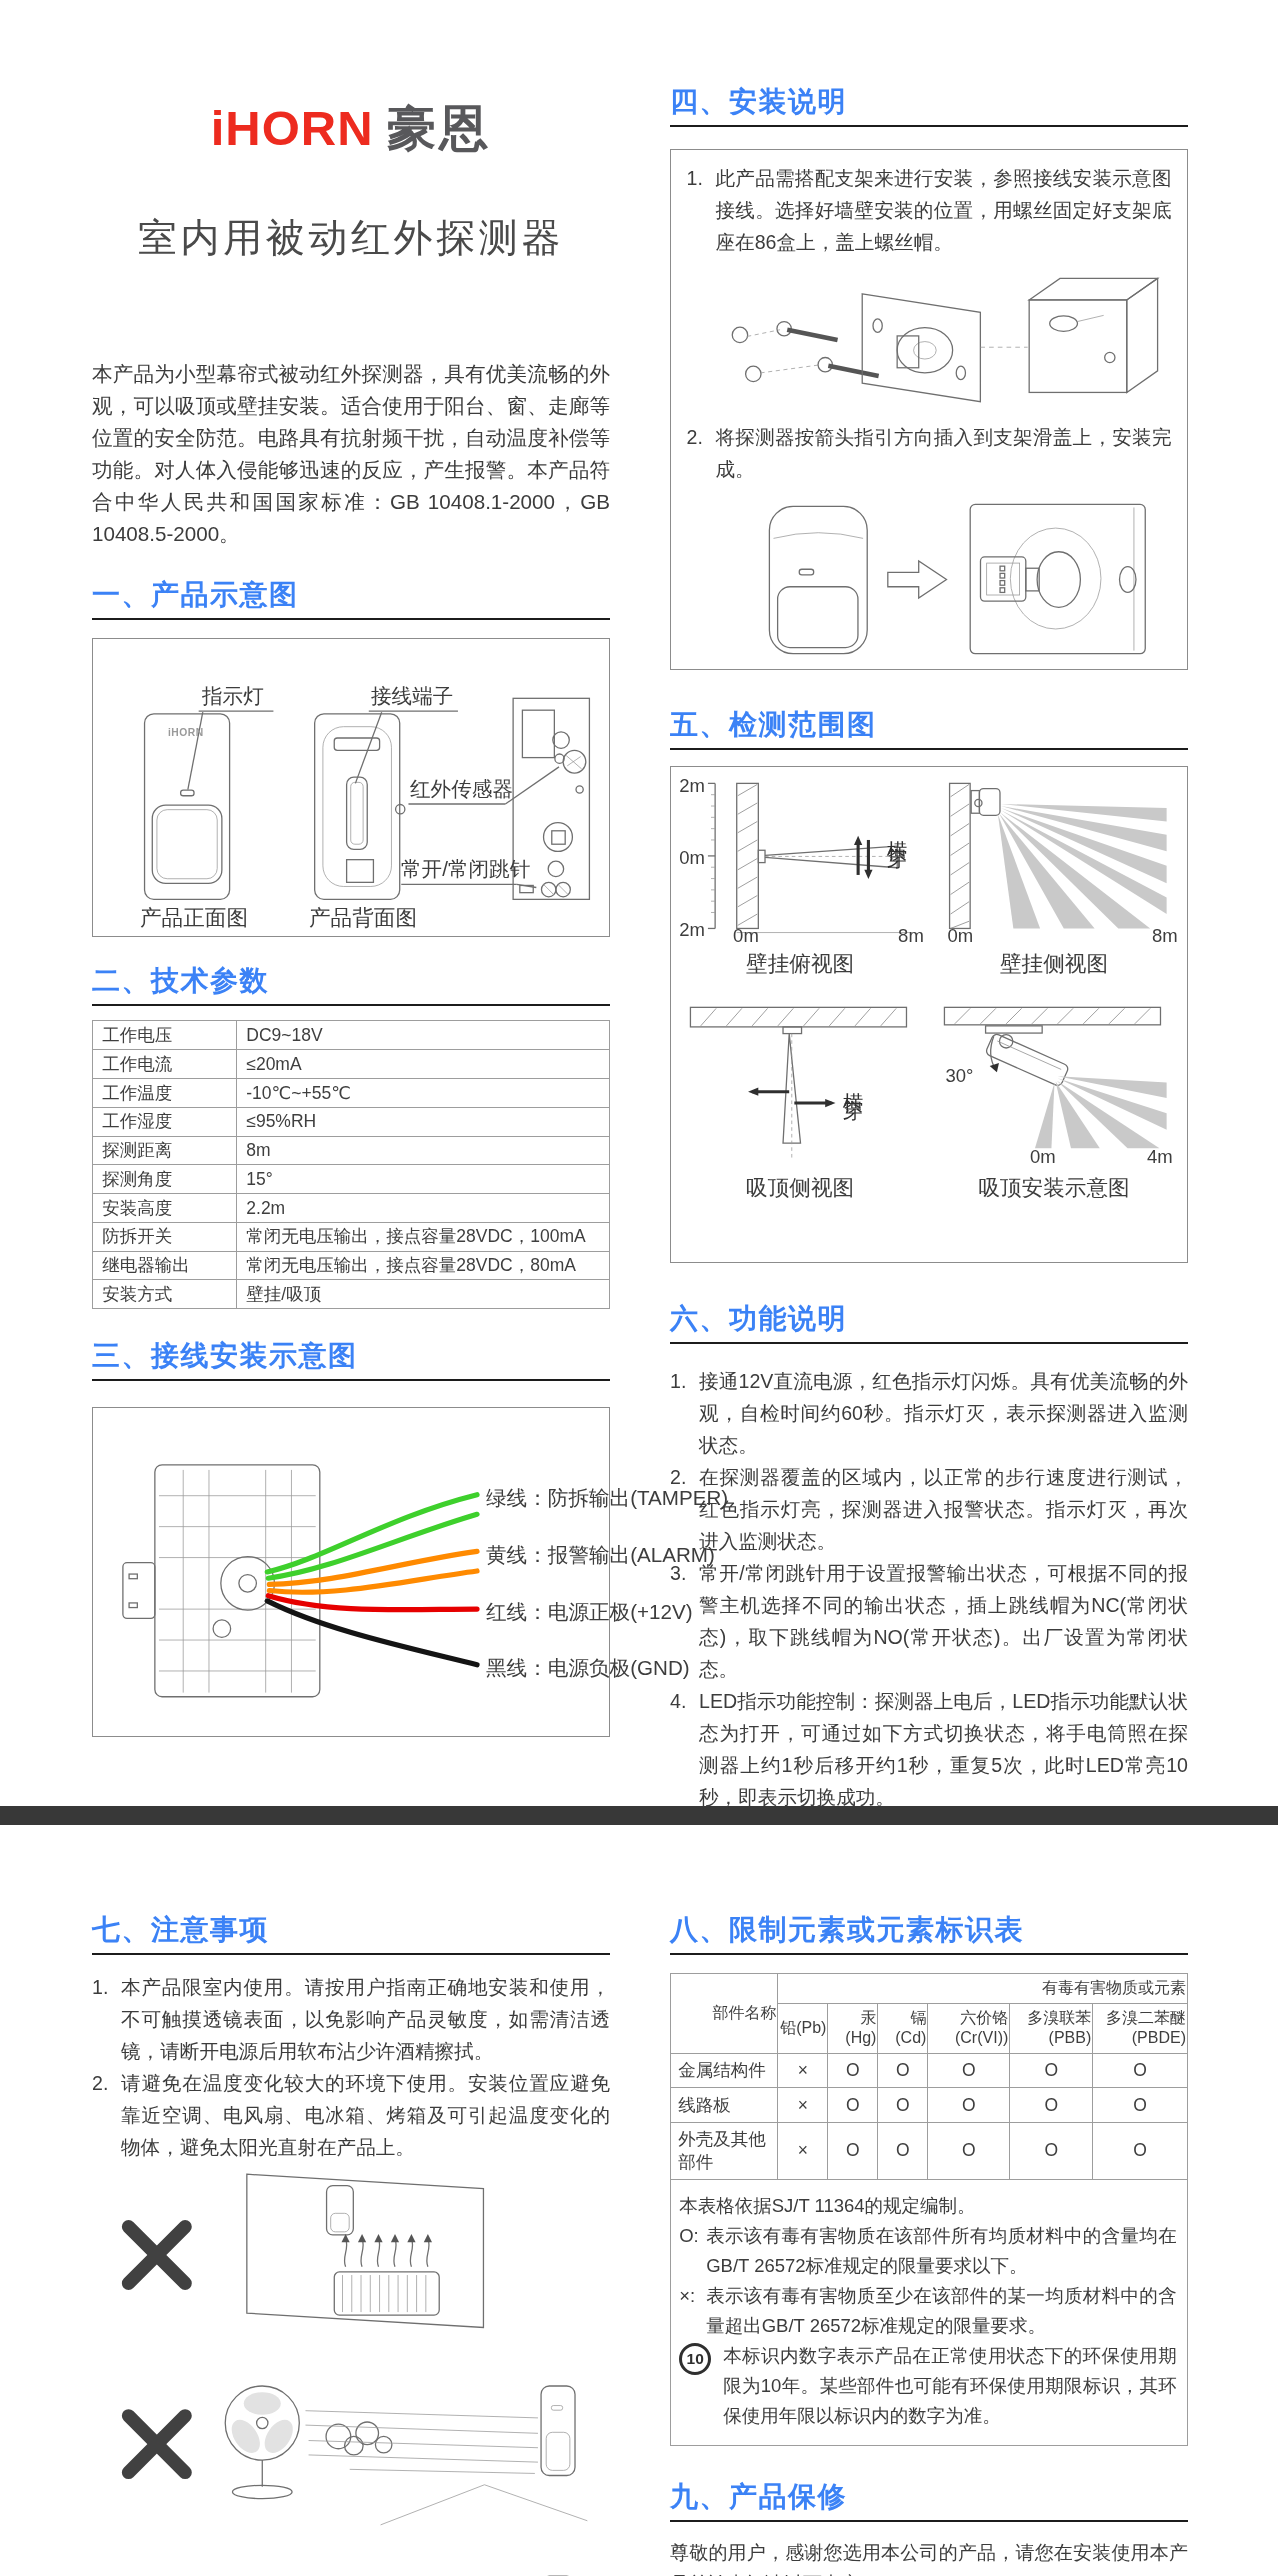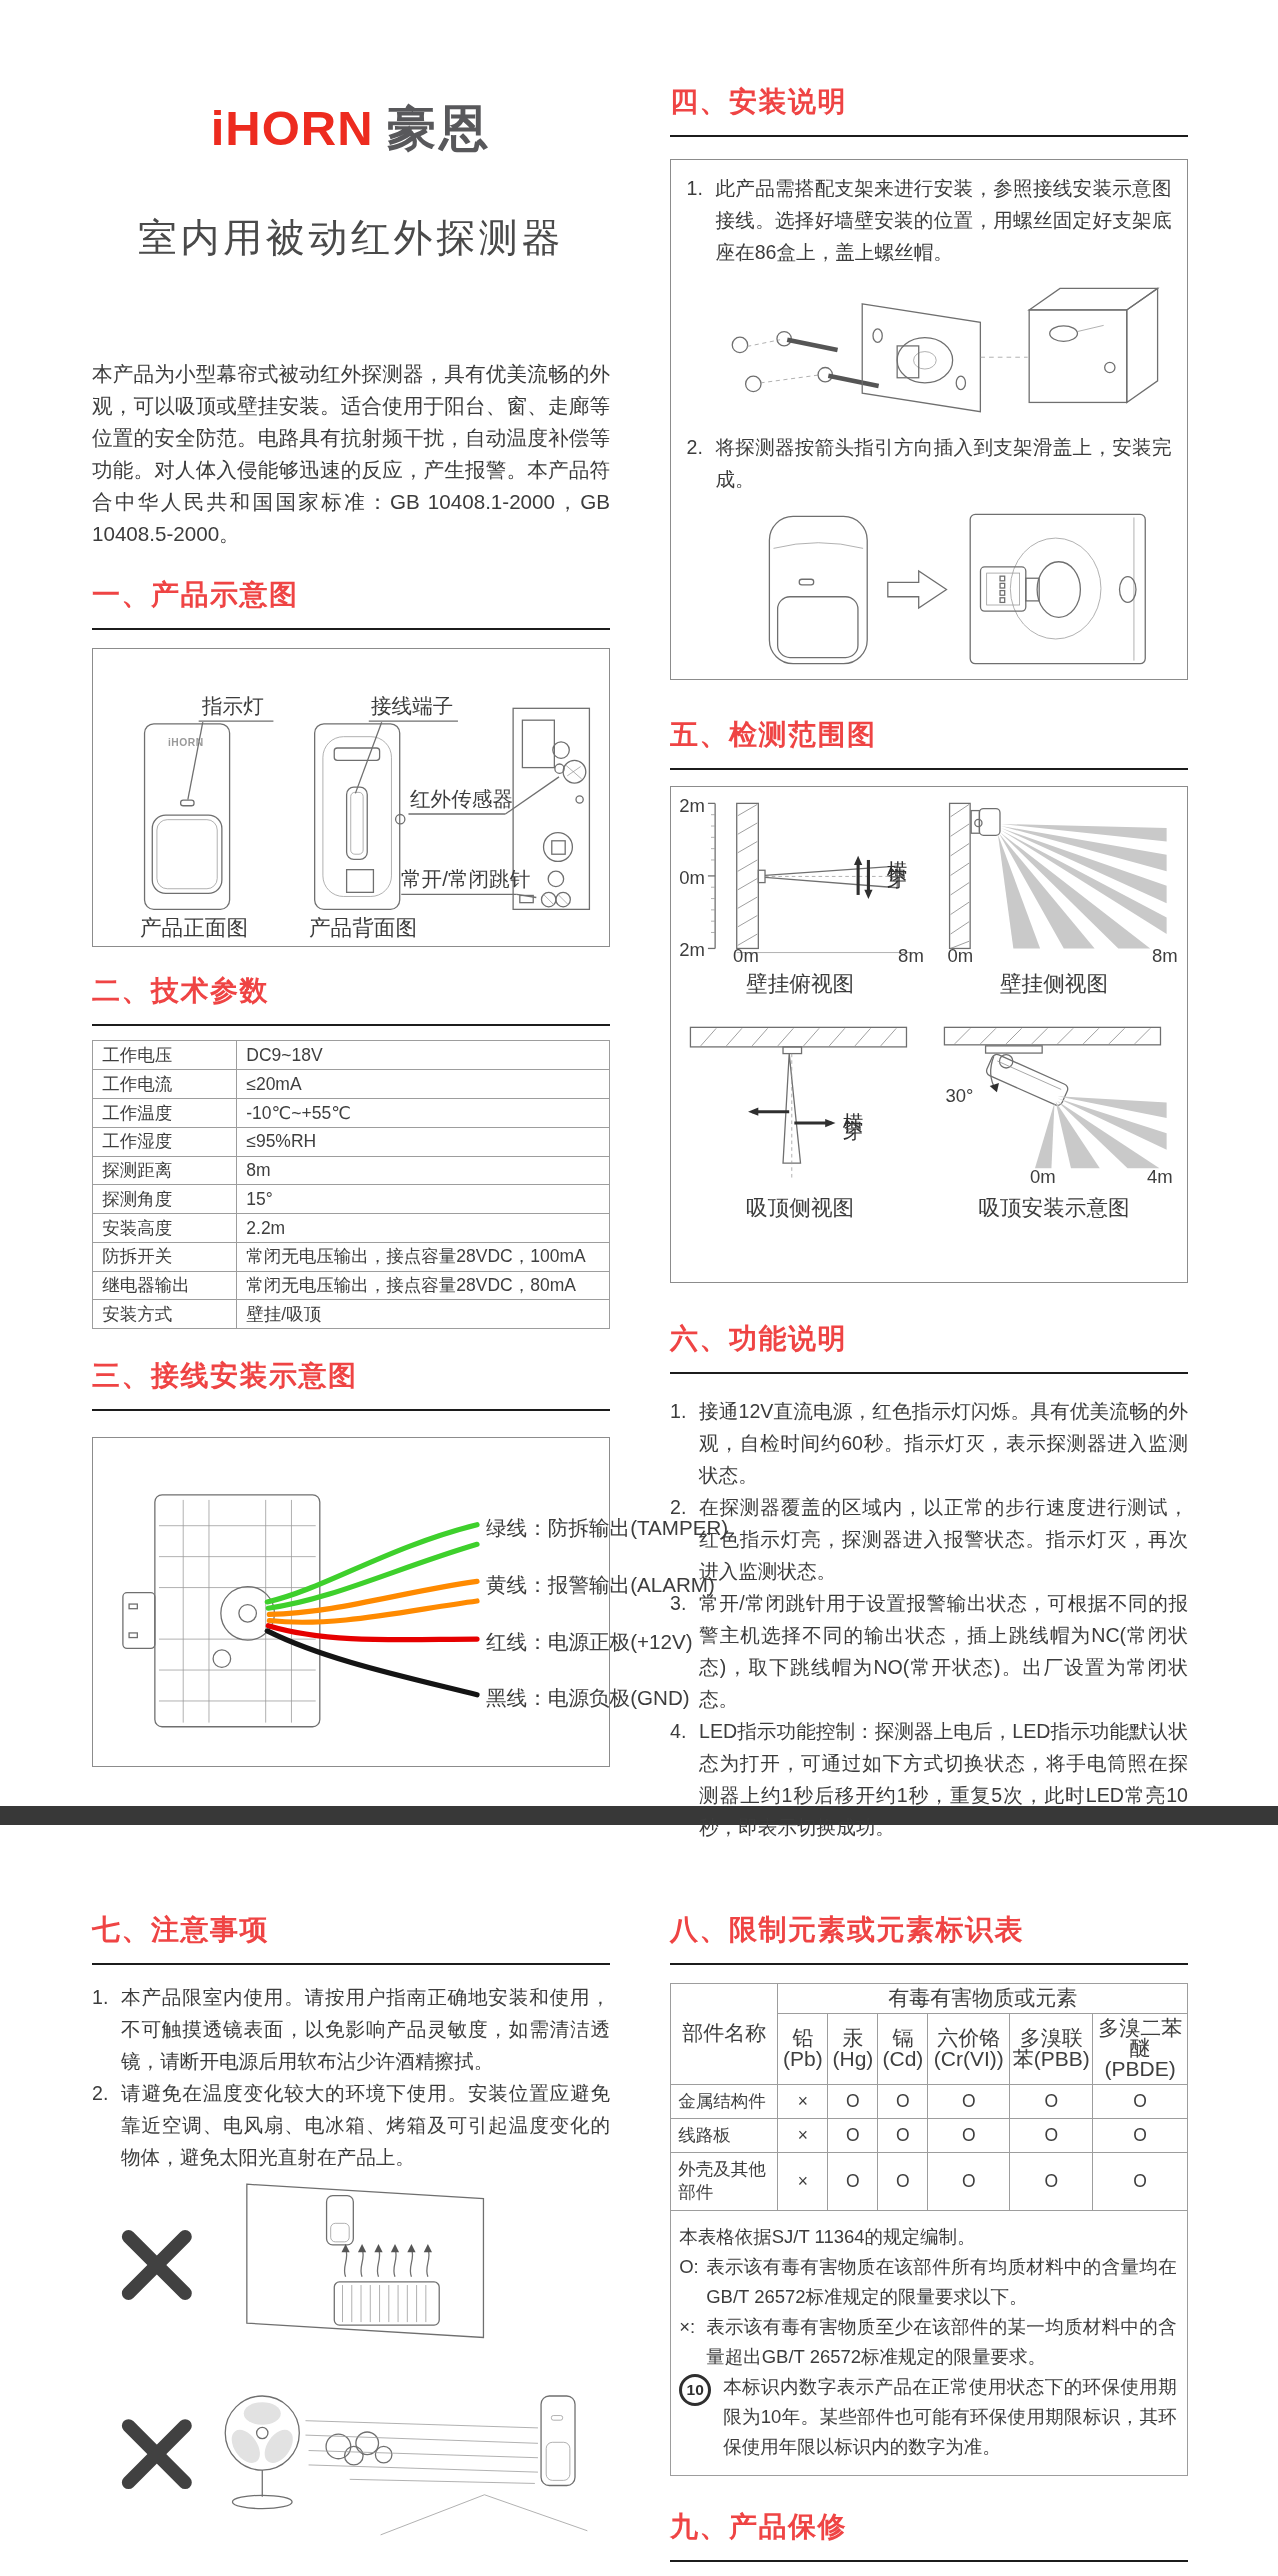--- a/index.html
+++ b/index.html
@@ -21,22 +21,22 @@
 
   
   .logo { margin-top:18.5px; text-align:center; font-weight:800; font-size:49px; letter-spacing:1px; }
   .logo .latin { color:#ed2b1f; }
   .logo .cjk   { color:#58585b; margin-left:13.4px; letter-spacing:3.1px; }
   .doc-title { margin-top:49px; text-align:center; font-size:39px; font-weight:500; color:#4a4a4a; letter-spacing:3.6px; }
 
   .intro { margin-top:93px; font-size:20.6px; line-height:32px; text-align:justify; color:#3c3c3c; }
 
   h2.sec {
-    font-size:28px; font-weight:700; color:#ef4444; letter-spacing:1.5px;
-    padding-bottom:14px; border-bottom:2.6px solid #1c1c1c;
+    font-size:28px; font-weight:700; color:#3b82f6; letter-spacing:1.5px;
+    padding-bottom:4px; border-bottom:2.6px solid #1c1c1c;
   }
   .mt12{margin-top:6.2px}.mt20{margin-top:10.3px}.mt28{margin-top:14.4px}
   .mt30{margin-top:15.5px}.mt32{margin-top:16.5px}.mt34{margin-top:17.5px}.mt36{margin-top:18.5px}
   .mt40{margin-top:20.6px}.mt42{margin-top:21.6px}.mt48{margin-top:25px}.mt50{margin-top:26px}
   .mt54{margin-top:28px}.mt62{margin-top:32px}.mt70{margin-top:36px}.mt72{margin-top:37px}
 
   .figbox { border:1px solid #8c8c8c; position:relative; background:#fff; }
   .figbox svg { display:block; }
   .abs { position:absolute; }
   .dlabel { font-size:20.6px; color:#3d3d3d; white-space:nowrap; }
@@ -62,21 +62,21 @@
   .range-cell .cap { text-align:center; font-size:21.6px; color:#3d3d3d; margin-top:4.1px; }
   .axlab { position:absolute; font-size:18.5px; color:#3d3d3d; white-space:nowrap; }
   .vtext { writing-mode:vertical-rl; text-orientation:upright; letter-spacing:6.2px; font-size:20.6px; color:#2f2f2f; }
 
   
   .scene { position:relative; margin-top:3.1px; }
 
   
   table.rohs { width:100%; border-collapse:collapse; table-layout:fixed; }
   table.rohs th, table.rohs td { border:1px solid #9d9d9d; font-weight:400; color:#3f3f3f; text-align:center; }
-  table.rohs th { font-size:21px; line-height:20.6px; padding:4.1px 1px; }
+  table.rohs th { font-size:16px; line-height:20.6px; padding:4.1px 1px;text-align:right; }
   table.rohs td { font-size:17.5px; padding:5.2px 1px; }
   table.rohs td.name { text-align:left; padding-left:7.2px; font-size:17.5px; line-height:23px; }
   col.c0{width:101px} col.cs{width:47px} col.cm{width:77px} col.cl{width:78px} col.cxl{width:89px}
 
   .notes-cell { text-align:left !important; padding:11.3px 10.3px 13.4px 8.2px !important; }
   .note-row { display:flex; font-size:18.5px; line-height:30px; color:#3c3c3c; }
   .note-prefix { flex:0 0 27px; }
   .note-text { flex:1; text-align:justify; }
   .epup-wrap { flex:0 0 44px; padding-top:2.1px; }
   .epup {

